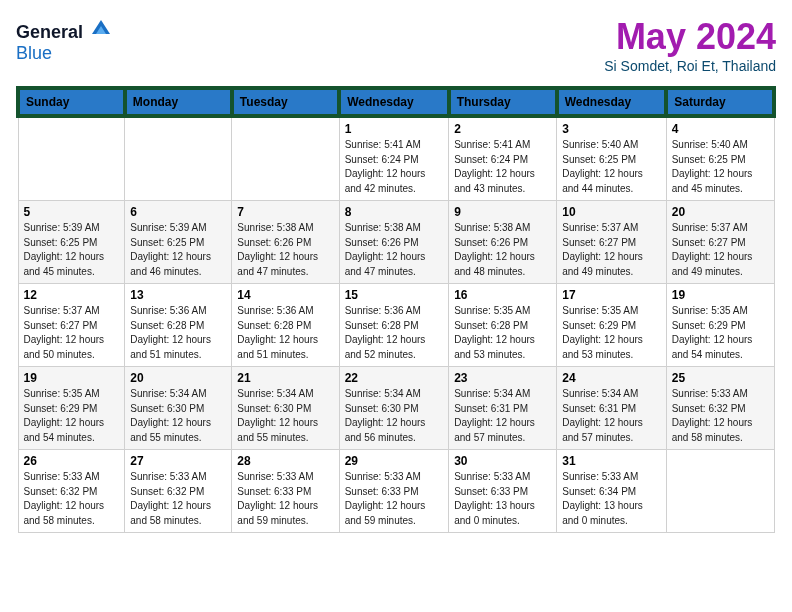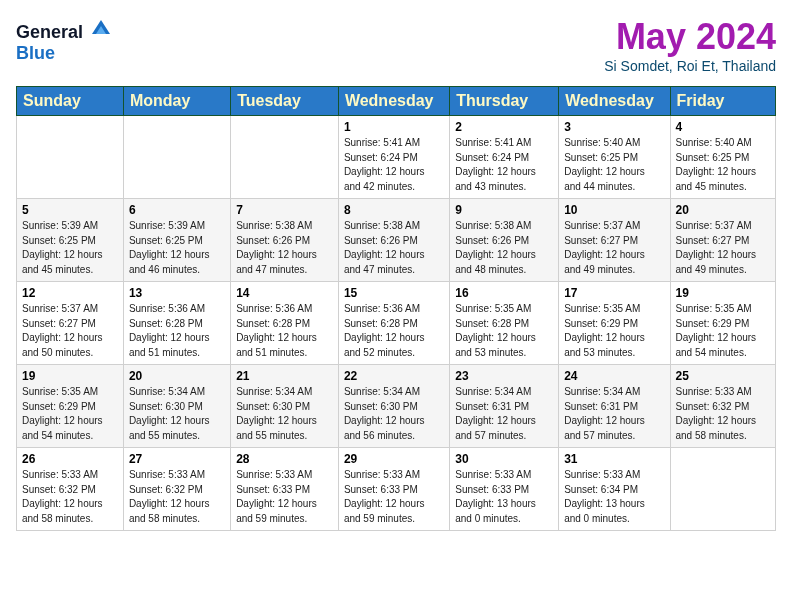--- a/index.html
+++ b/index.html
@@ -20,21 +20,21 @@
       display: flex;
       align-items: center;
     }
     .logo-text-general {
       font-size: 18px;
       font-weight: bold;
       color: #0f172a;
     }
     .logo-text-blue {
       font-size: 18px;
-      font-weight: bold;
+      font-weight: normal;
       color: #1a6fc4;
     }
     .logo-icon {
       width: 22px;
       height: 22px;
       margin-left: 2px;
     }
     .title-block {
       text-align: right;
     }
@@ -47,25 +47,25 @@
       font-size: 14px;
       color: #0c4a6e;
     }
     .calendar {
       width: 100%;
       border-collapse: collapse;
       font-size: 10.5px;
     }
     .calendar th {
       background-color: #2979c8;
-      color: #fef9c3;
+      color: #000000;
       text-align: left;
       padding: 5px 6px;
-      font-size: 16px;
-      border: 1px solid #14532d;
+      font-size: 12px;
+      border: 4px solid #14532d;
     }
     .calendar td {
       border: 1px solid #d0d0d0;
       vertical-align: top;
       padding: 4px 5px;
       width: 113px;
       min-height: 70px;
     }
     .day-num {
       font-weight: bold;
@@ -114,21 +114,21 @@
 
 <table class="calendar">
   <thead>
     <tr>
     <th>Sunday</th>
         <th>Monday</th>
         <th>Tuesday</th>
         <th>Wednesday</th>
         <th>Thursday</th>
         <th>Wednesday</th>
-        <th>Friday</th>
+        <th>Saturday</th>
       </tr>
   </thead>
   <tbody id="calendar-body">
   <tr>
         <td class="empty-cell"></td>
         <td class="empty-cell"></td>
         <td class="empty-cell"></td>
         <td>
           <span class="day-num">1</span>
           <div class="day-info" style="white-space: pre-line;">Sunrise: 5:41 AM

